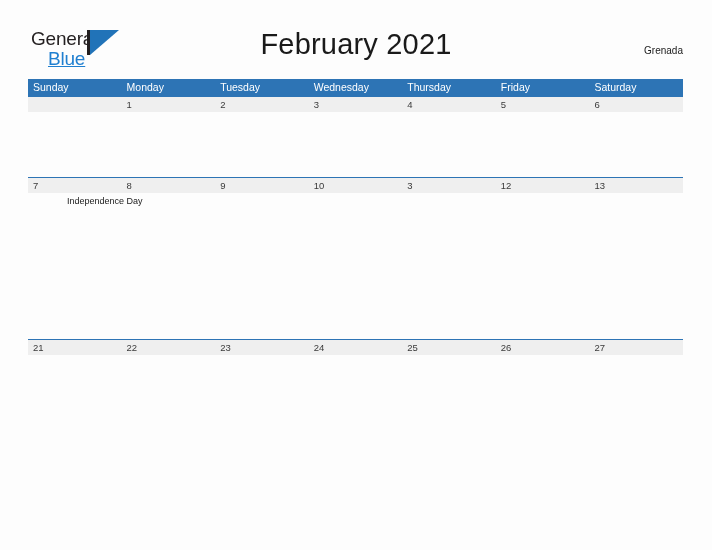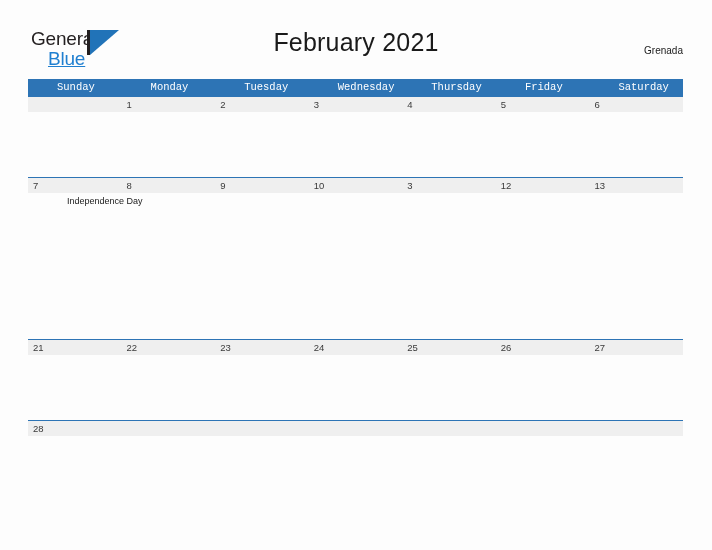--- a/index.html
+++ b/index.html
@@ -78,21 +78,21 @@
     border-left: 29px solid #2173b8;
     border-bottom: 25px solid transparent;
   }
 
   .cal-title {
     position: absolute;
     left: 0;
     top: 28px;
     width: 712px;
     text-align: center;
-    font-size: 25px;
+    font-size: 29px;
     color: #1a1a1a;
     font-family: "Liberation Sans", sans-serif;
     font-weight: normal;
     letter-spacing: 0.2px;
   }
 
   .cal-locale {
     position: absolute;
     right: 29px;
     top: 45px;
@@ -116,24 +116,23 @@
     background: #2d74b5;
   }
   .weekday-cell {
     width: 93.57px;
     height: 17px;
     line-height: 17px;
     color: #ffffff;
     font-size: 10.5px;
     padding-left: 5px;
     box-sizing: border-box;
-    font-family: Liberation Mono, monospace;
+    font-family: Liberation Sans, sans-serif;
     white-space: nowrap;
     overflow: hidden;
-    margin-left: 24px;
   }
 
   .week-row {
     width: 655px;
     height: 81px;
     position: relative;
   }
   .week-row.last {
     height: 36px;
   }
@@ -288,34 +287,14 @@
       <div class="event-cell"></div>
       <div class="event-cell"></div>
       <div class="event-cell"></div>
       <div class="event-cell"></div>
       <div class="event-cell"></div>
       <div class="event-cell"></div>
       <div class="event-cell"></div>
     </div>
   </div>
 
-  <div class="week-row last">
-    <div class="daynum-band">
-      <div class="daynum-cell">28</div>
-      <div class="daynum-cell empty"></div>
-      <div class="daynum-cell empty"></div>
-      <div class="daynum-cell empty"></div>
-      <div class="daynum-cell empty"></div>
-      <div class="daynum-cell empty"></div>
-      <div class="daynum-cell empty"></div>
-    </div>
-    <div class="events-band">
-      <div class="event-cell"></div>
-      <div class="event-cell"></div>
-      <div class="event-cell"></div>
-      <div class="event-cell"></div>
-      <div class="event-cell"></div>
-      <div class="event-cell"></div>
-      <div class="event-cell"></div>
-    </div>
-  </div>
 
 </div>
 
 </body></html>

